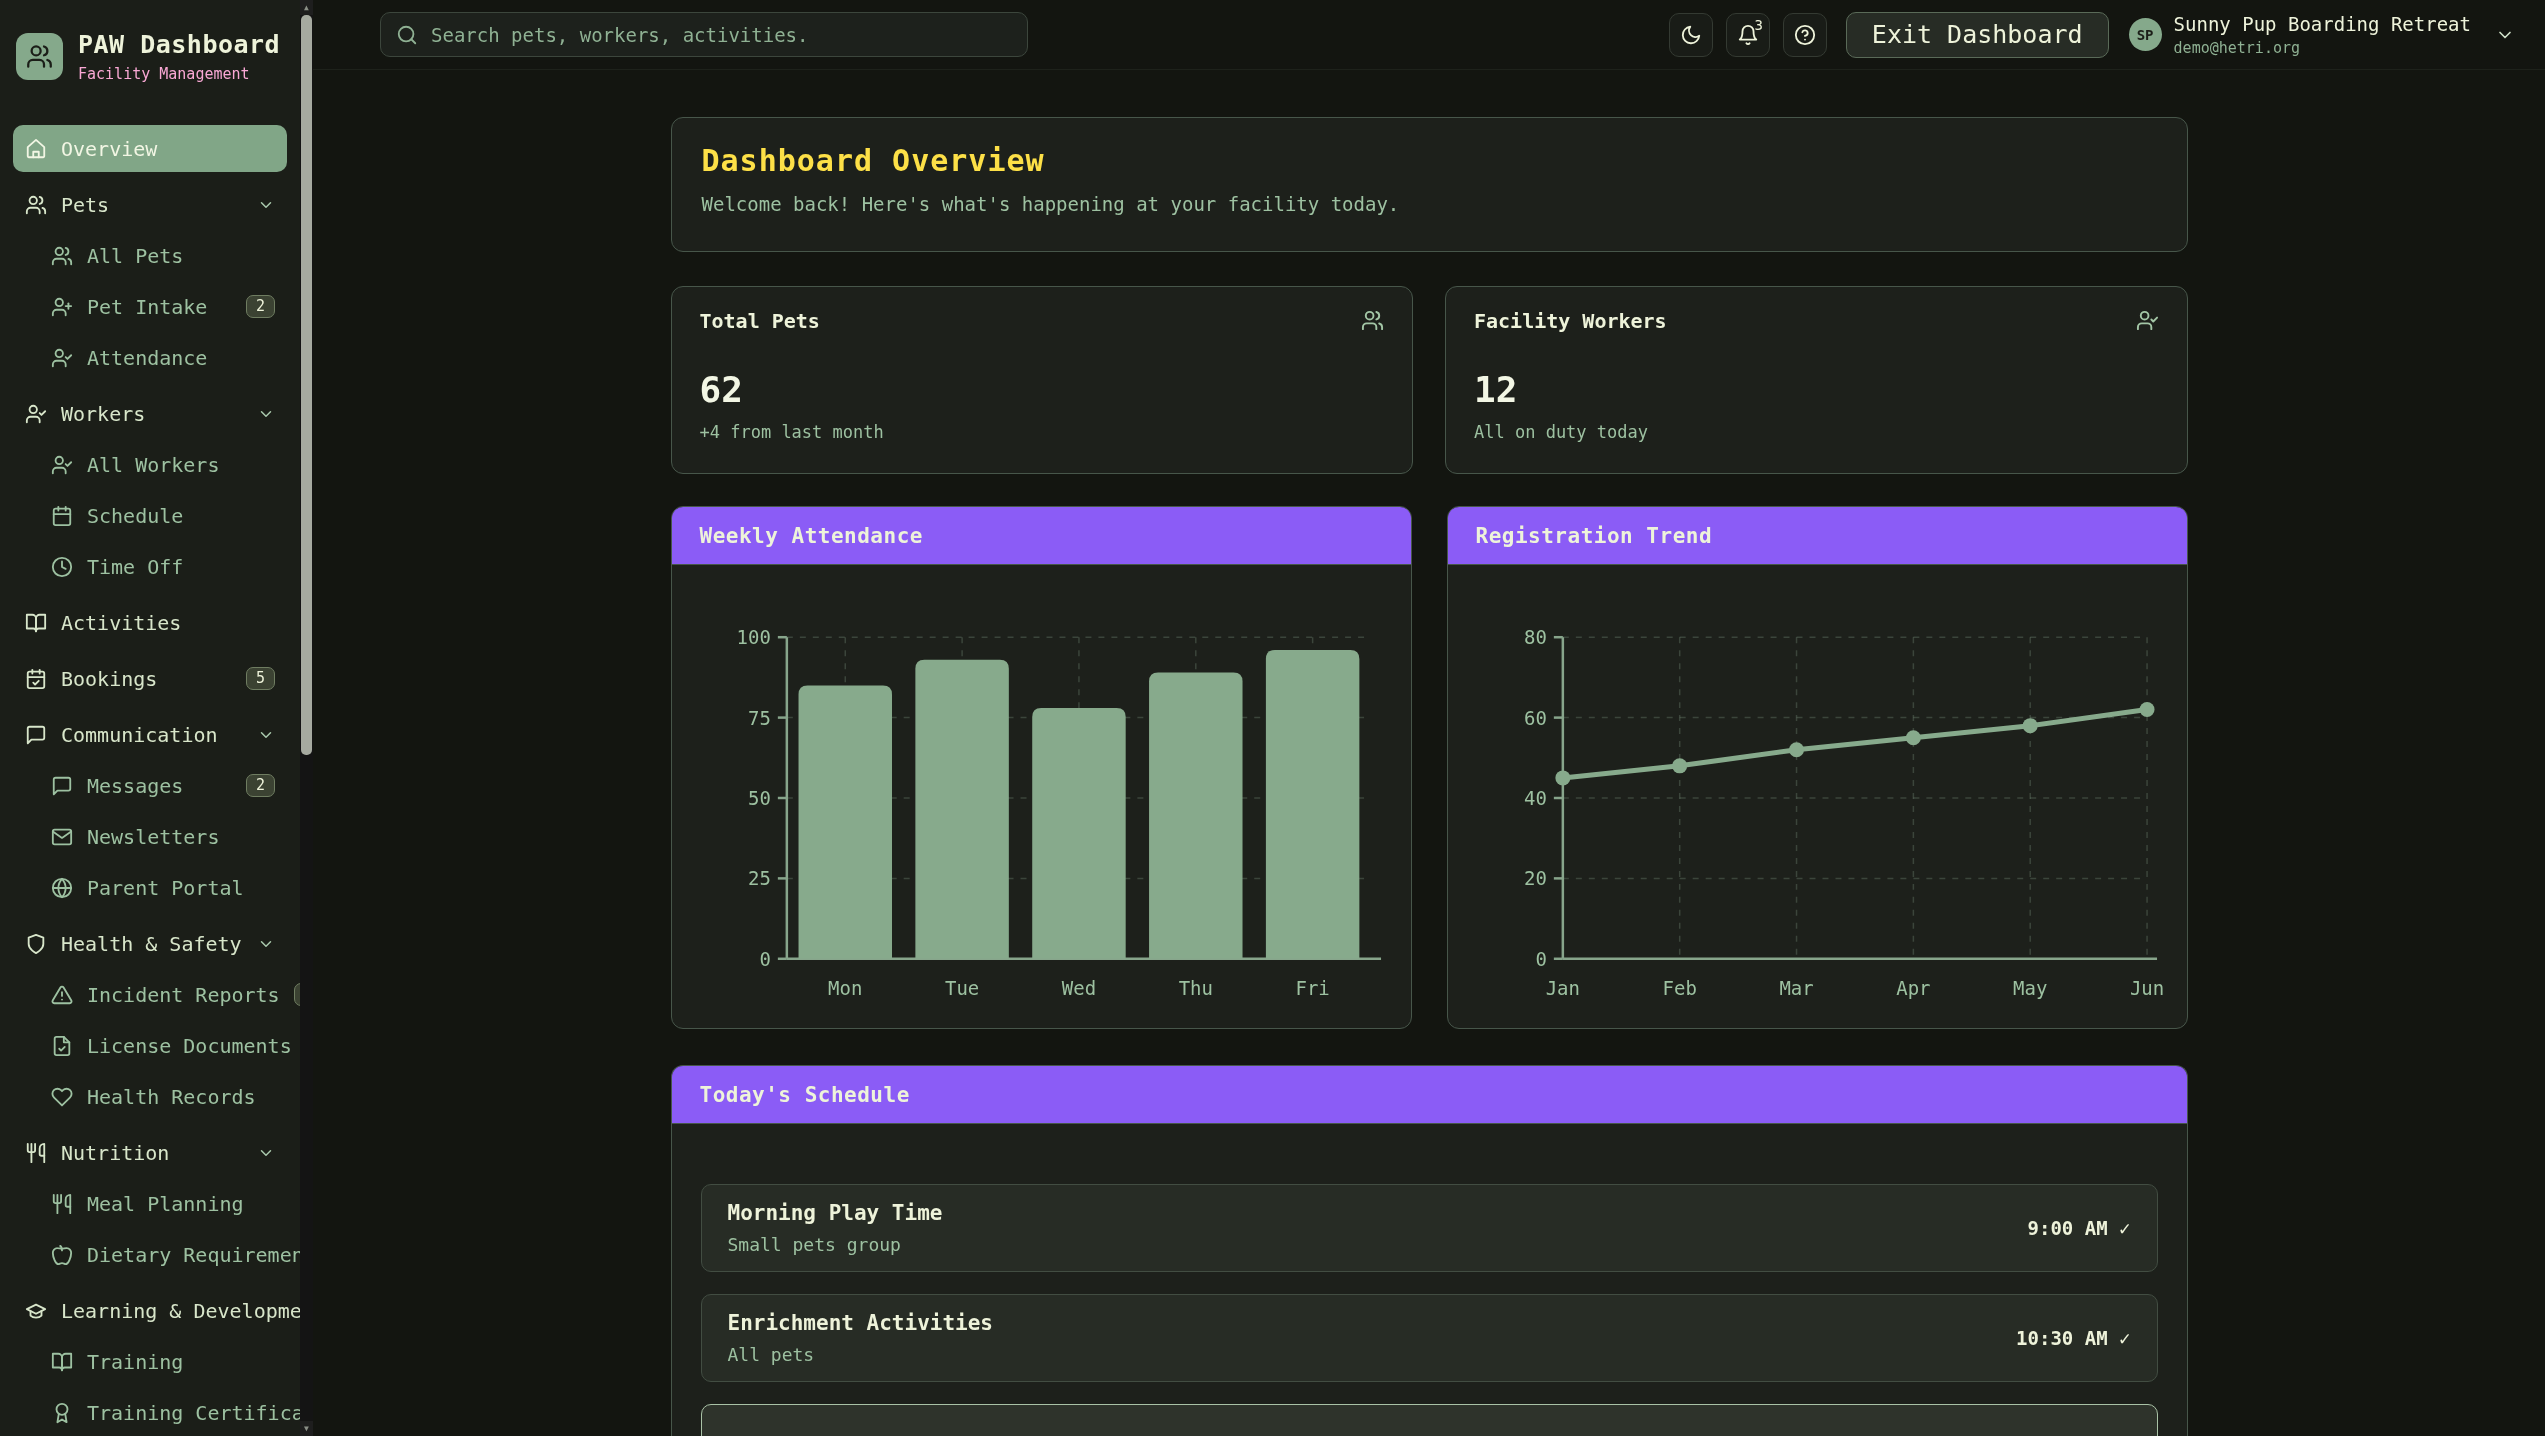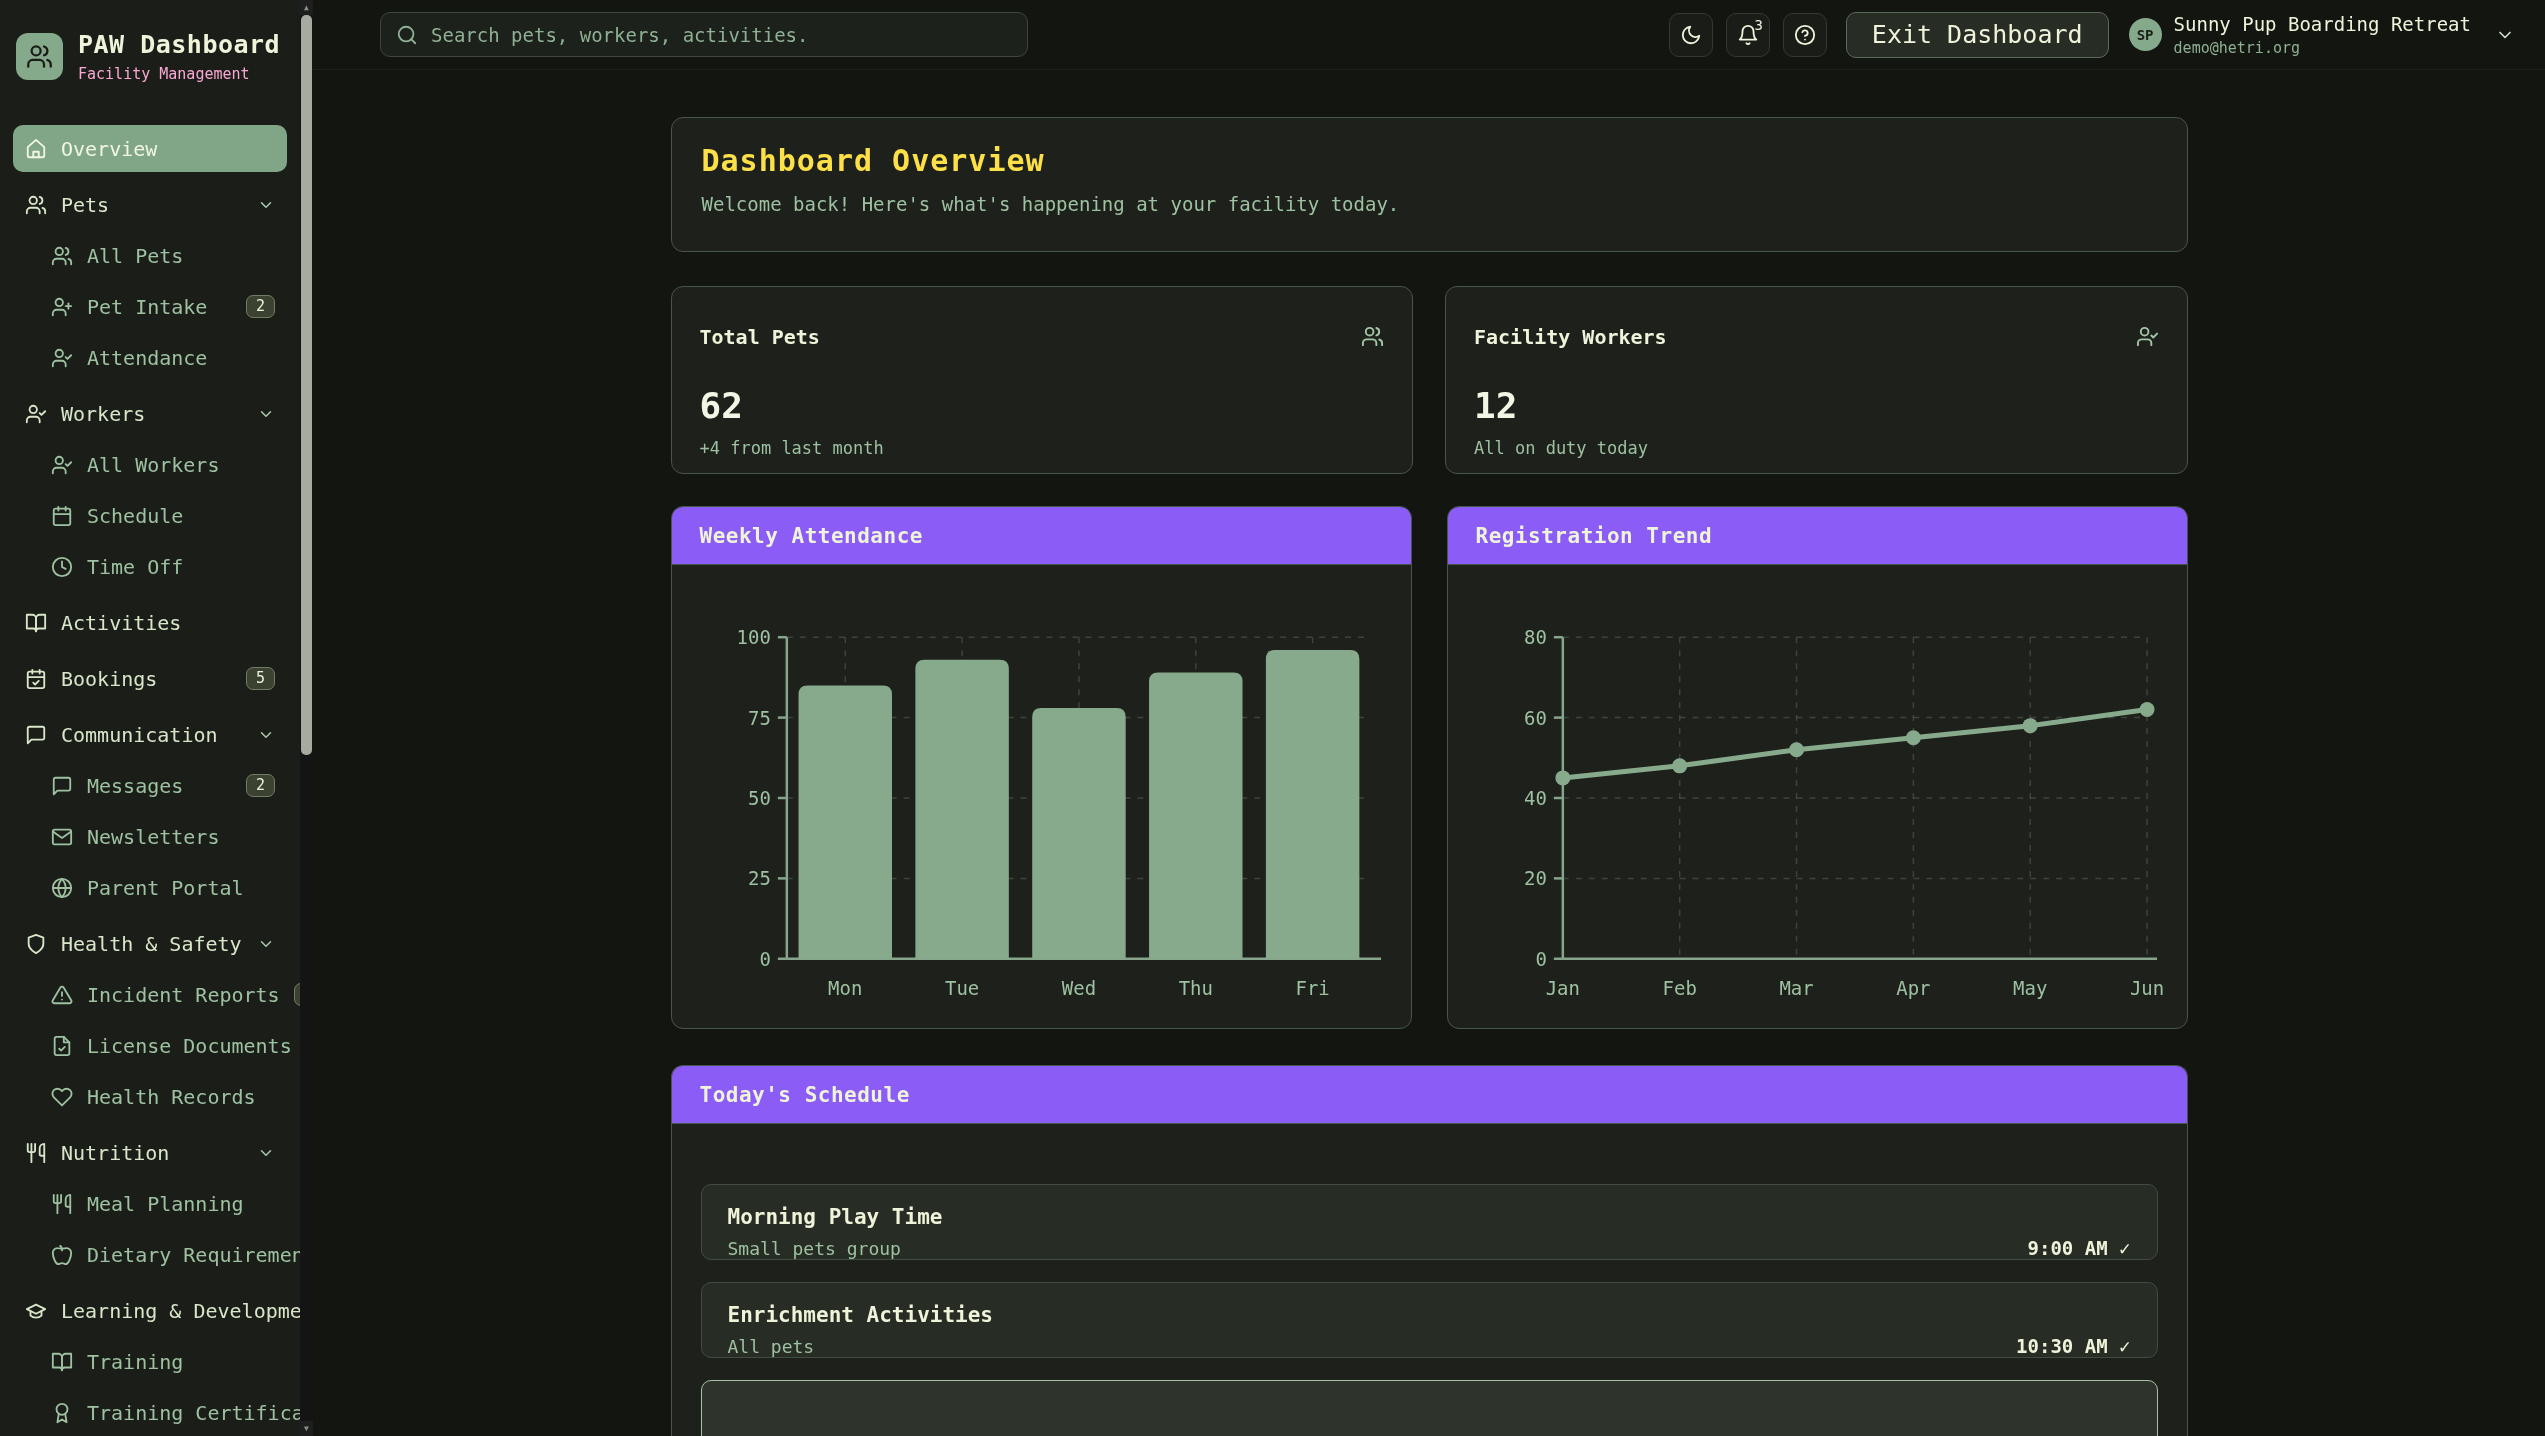--- a/index.html
+++ b/index.html
@@ -43,37 +43,37 @@
   .user-email { font-size:15px; color:#8fb193; margin-top:4px; }
   .user .chev { color:#cfe0c8; margin-left:12px; display:flex; }
 
   .content { width:1517px; margin:0 auto; padding-top:47px; }
   .card { background:#1d201b; border:1.5px solid #47564a; border-radius:12px; }
   .overview-card { height:135px; padding:25px 30px; margin-bottom:34px; }
   .ov-title { font-size:30px; font-weight:bold; color:#fde047; letter-spacing:1px; }
   .ov-sub { font-size:19px; color:#9dc1a1; margin-top:15px; }
 
   .stats-row { display:flex; gap:32px; margin-bottom:32px; }
-  .stat-card { flex:1; height:188px; padding:38px 28px; }
+  .stat-card { flex:1; height:188px; padding:22px 28px; }
   .stat-head { display:flex; justify-content:space-between; align-items:flex-start; }
   .stat-title { font-size:20px; font-weight:bold; color:#eef3da; }
   .stat-icon { color:#a3c6a6; display:flex; }
   .stat-value { font-size:36px; font-weight:bold; color:#f2f6e4; margin-top:36px; }
   .stat-sub { font-size:17px; color:#9dc1a1; margin-top:12px; }
 
   .charts-row { display:flex; gap:35px; margin-bottom:36px; }
   .chart-card { flex:1; height:523px; padding:0; overflow:hidden; }
   .card-header { height:58px; background:#8b5cf6; border-bottom:1.5px solid #47564a; display:flex; align-items:center; padding:0 28px; }
   .card-header h2 { font-size:21px; color:#eef3da; letter-spacing:.5px; font-weight:bold; }
   .chart-body { height:463px; }
   svg.chart { display:block; width:100%; height:100%; }
 
   .schedule-card { overflow:hidden; border-bottom:none; border-radius:12px 12px 0 0; }
   .schedule-body { padding:60px 29px 0; }
-  .sched-item { height:76px; background:#272c25; border:1.5px solid #424d42; border-radius:10px; display:flex; align-items:flex-end; justify-content:space-between; padding:0 26px; margin-bottom:22px; }
+  .sched-item { height:88px; background:#272c25; border:1.5px solid #424d42; border-radius:10px; display:flex; align-items:center; justify-content:space-between; padding:0 26px; margin-bottom:22px; }
   .sched-item.highlight { background:#2e332b; border-color:#a9c2a6; }
   .si-title { font-size:21px; font-weight:bold; color:#eef3da; }
   .si-sub { font-size:18px; color:#9dc1a1; margin-top:9px; }
   .si-time { font-size:19px; font-weight:bold; color:#eef3da; white-space:nowrap; }
 </style>
 </head>
 <body>
 
 <div class="app">
 

